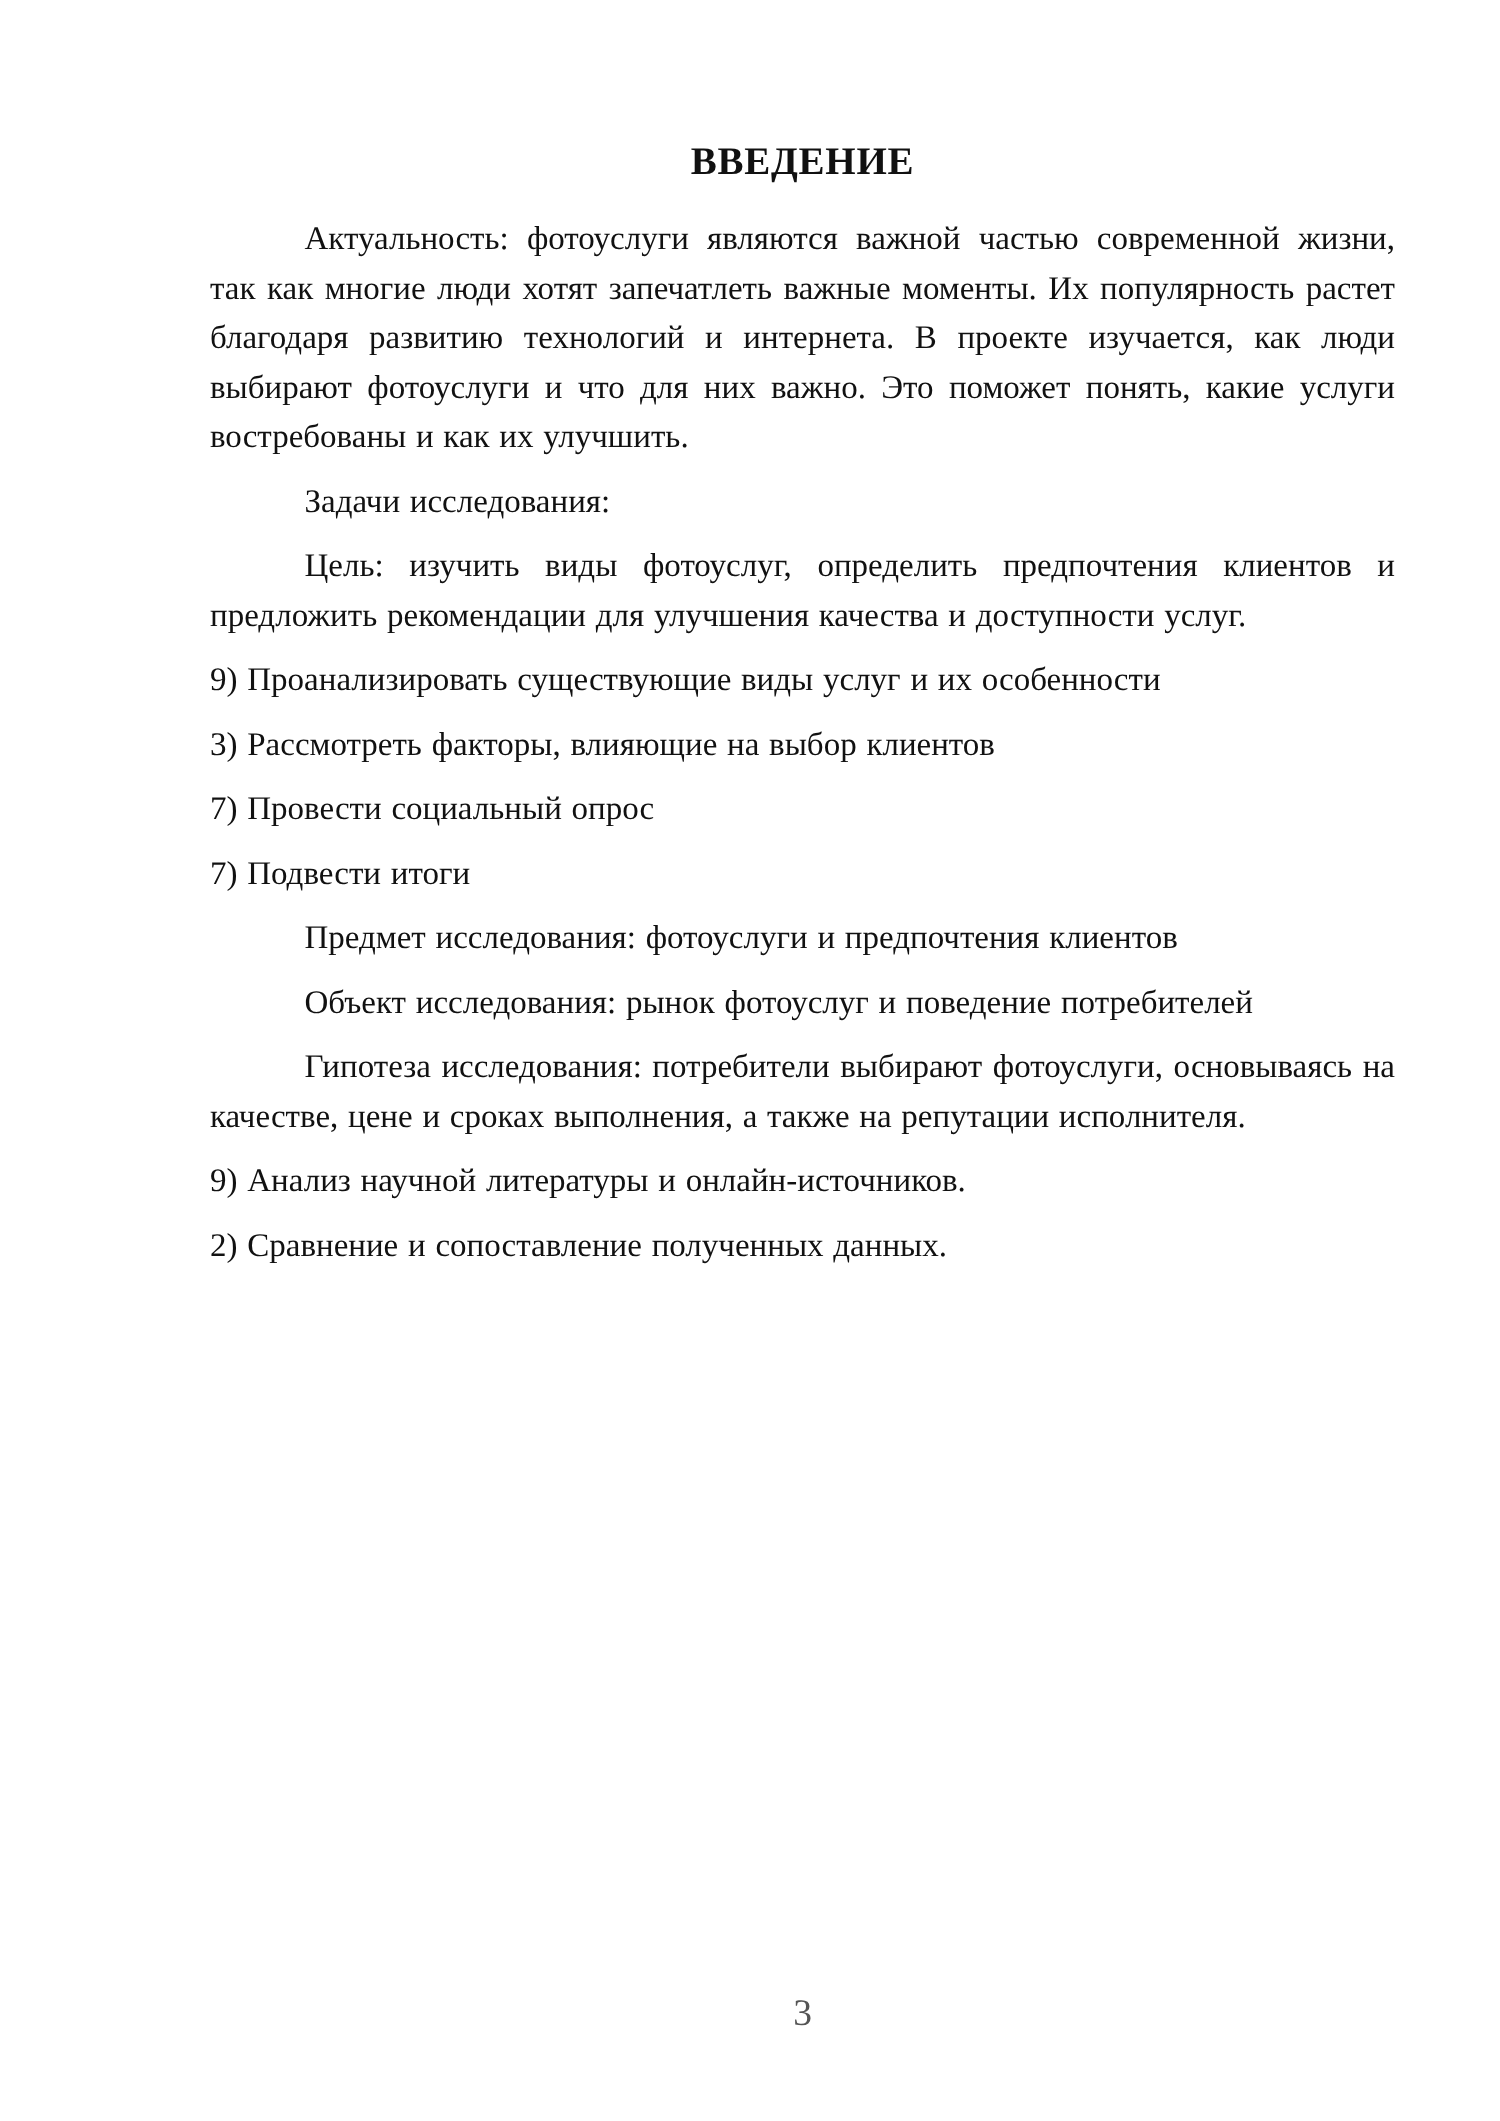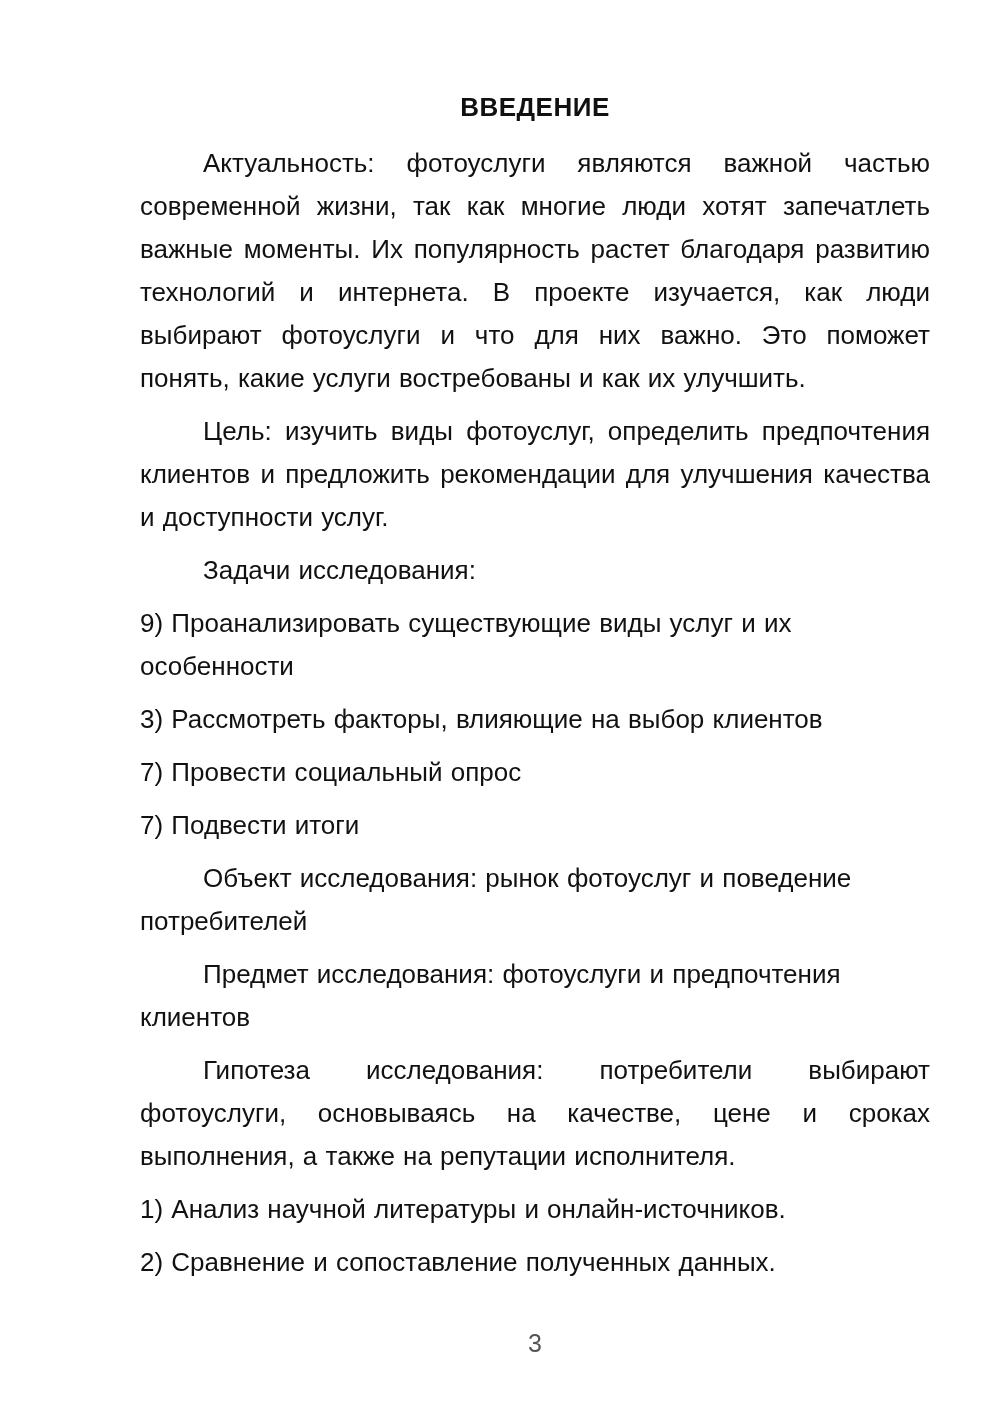--- a/index.html
+++ b/index.html
@@ -6,41 +6,41 @@
   html, body {
     margin: 0;
     padding: 0;
     background: #ffffff;
   }
   .page {
     position: relative;
     width: 1000px;
     height: 1414px;
     background: #ffffff;
-    font-family: Liberation Sans, sans-serif;
+    font-family: Liberation Serif, serif;
     color: #111111;
     overflow: hidden;
   }
   .content {
     position: absolute;
     top: 90px;
     left: 140px;
     width: 790px;
   }
   .doc-title {
     font-size: 26px;
     line-height: 35px;
     font-weight: bold;
     text-align: center;
     margin: 0 0 17px 0;
     letter-spacing: 0.5px;
   }
   p.body {
-    font-size: 26px;
-    line-height: 43px;
+    font-size: 22px;
+    line-height: 33px;
     margin: 0 0 10px 0;
     word-spacing: 1px;
   }
   .indent { text-indent: 63px; }
   .just { text-align: justify; }
   .list-item {
     margin-left: 33px;
   }
   .gap-top { margin-top: 8px; }
   .page-number {
@@ -58,39 +58,39 @@
 <body>
 
 <div class="page">
   <div class="content">
 
     <h1 class="doc-title">ВВЕДЕНИЕ</h1>
 
     <p class="body indent just">Актуальность: фотоуслуги являются важной частью современной жизни, так как многие люди хотят запечатлеть важные моменты. Их популярность растет благодаря развитию технологий и интернета. В проекте изучается, как люди выбирают фотоуслуги и что для них важно. Это поможет понять, какие услуги востребованы и как их улучшить.</p>
 
 
+    <p class="body indent">Задачи исследования:</p>
+
     <p class="body indent just">Цель: изучить виды фотоуслуг, определить предпочтения клиентов и предложить рекомендации для улучшения качества и доступности услуг.</p>
-
-    <p class="body indent">Задачи исследования:</p>
 
     <div>
       <p class="body list-item">9) Проанализировать существующие виды услуг и их особенности</p>
       <p class="body list-item">3) Рассмотреть факторы, влияющие на выбор клиентов</p>
       <p class="body list-item">7) Провести социальный опрос</p>
       <p class="body list-item">7) Подвести итоги</p>
     </div>
 
+    <p class="body indent">Предмет исследования: фотоуслуги и предпочтения клиентов</p>
+
     <p class="body indent gap-top">Объект исследования: рынок фотоуслуг и поведение потребителей</p>
-
-    <p class="body indent">Предмет исследования: фотоуслуги и предпочтения клиентов</p>
 
     <p class="body indent just">Гипотеза исследования: потребители выбирают фотоуслуги, основываясь на качестве, цене и сроках выполнения, а также на репутации исполнителя.</p>
 
 
     <div>
-      <p class="body list-item">1) Анализ научной литературы и онлайн-источников.</p>
+      <p class="body list-item">9) Анализ научной литературы и онлайн-источников.</p>
       <p class="body list-item">2) Сравнение и сопоставление полученных данных.</p>
     </div>
 
   </div>
 
   <div class="page-number">3</div>
 </div>
 
 </body></html>

